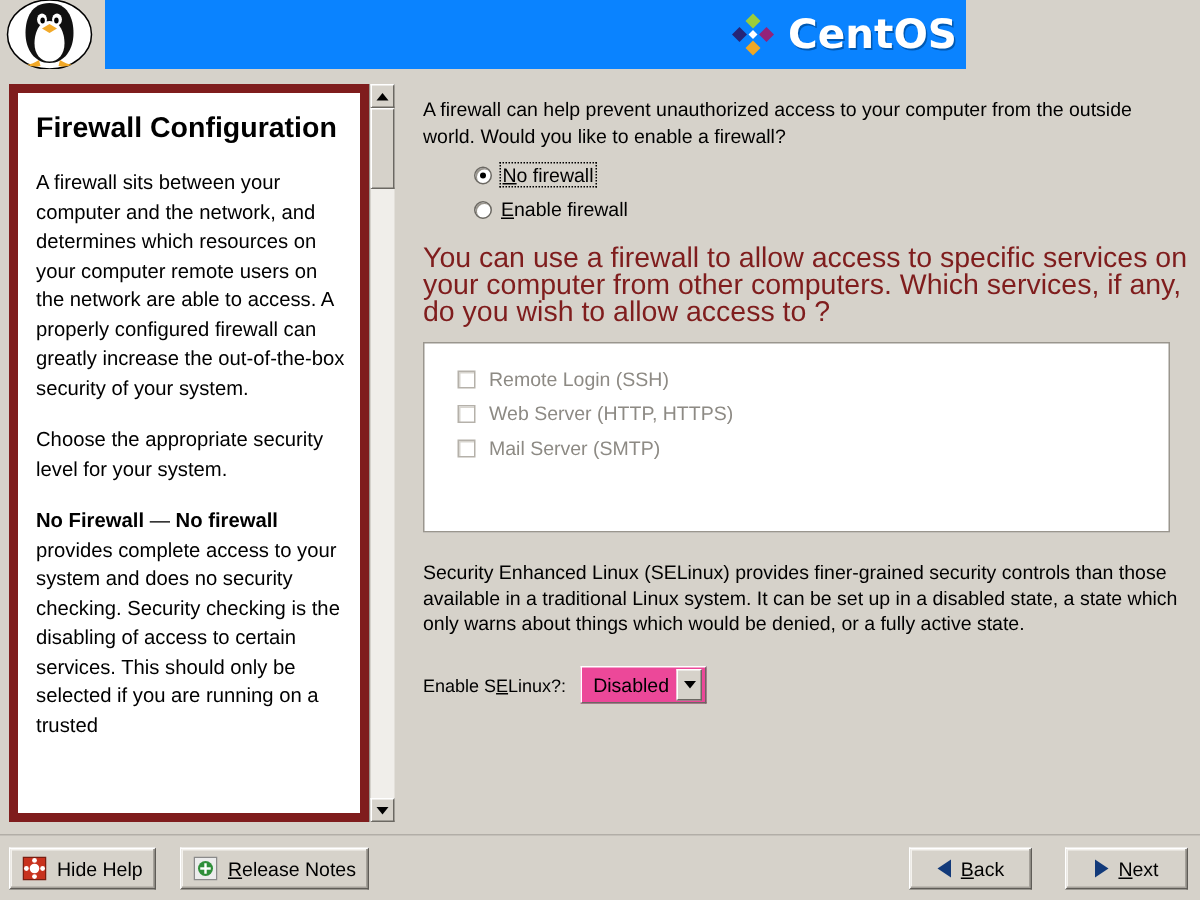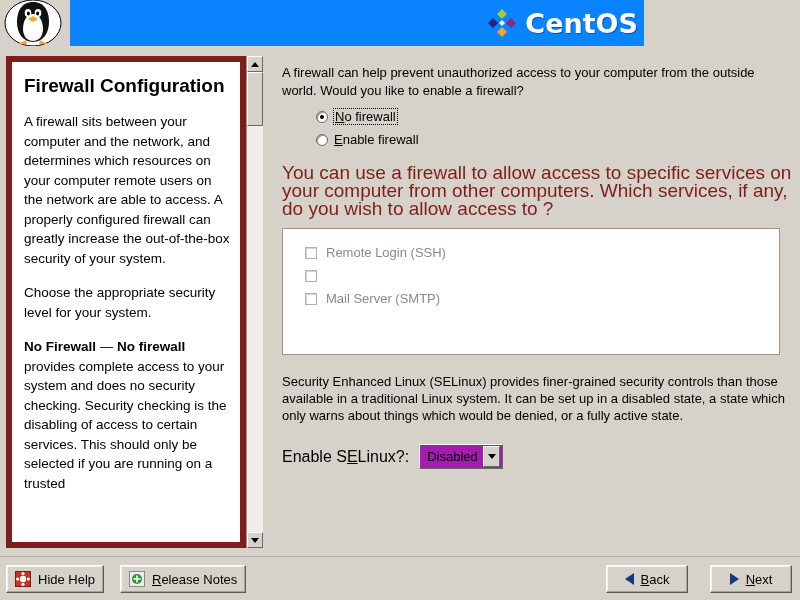--- a/index.html
+++ b/index.html
@@ -206,28 +206,28 @@
     line-height: 17px;
     color: #000;
     margin: 18px 0 0 4px;
   }
 
   .selinux-row {
     display: flex; align-items: center;
     margin: 20px 0 0 4px;
   }
   .selinux-label {
-    font-size: 16px;
+    font-size: 12px;
     color: #000;
     margin-right: 10px;
   }
   .combo {
     position: relative;
     width: 84px; height: 25px;
-    background: #a21caf;
+    background: #ec4899;
     border: 1px solid #ffffff;
     border-right-color: #6b6862;
     border-bottom-color: #6b6862;
     display: flex; align-items: center;
   }
   .combo-value {
     font-size: 13px; color: #000;
     padding-left: 7px;
     flex: 1 1 auto;
   }
@@ -368,20 +368,21 @@
 
       <div class="dim-text">You can use a firewall to allow access to specific services on your computer from other computers. Which services, if any, do you wish to allow access to ?</div>
 
       <div class="services-box">
         <div class="chk-row">
           <span class="chk"></span>
           <span class="chk-label">Remote Login (SSH)</span>
         </div>
         <div class="chk-row">
           <span class="chk"></span>
+          <span class="chk-label">Web Server (HTTP, HTTPS)</span>
         </div>
         <div class="chk-row">
           <span class="chk"></span>
           <span class="chk-label">Mail Server (SMTP)</span>
         </div>
       </div>
 
       <div class="selinux-text">Security Enhanced Linux (SELinux) provides finer-grained security controls than those available in a traditional Linux system.  It can be set up in a disabled state, a state which only warns about things which would be denied, or a fully active state.</div>
 
       <div class="selinux-row">

